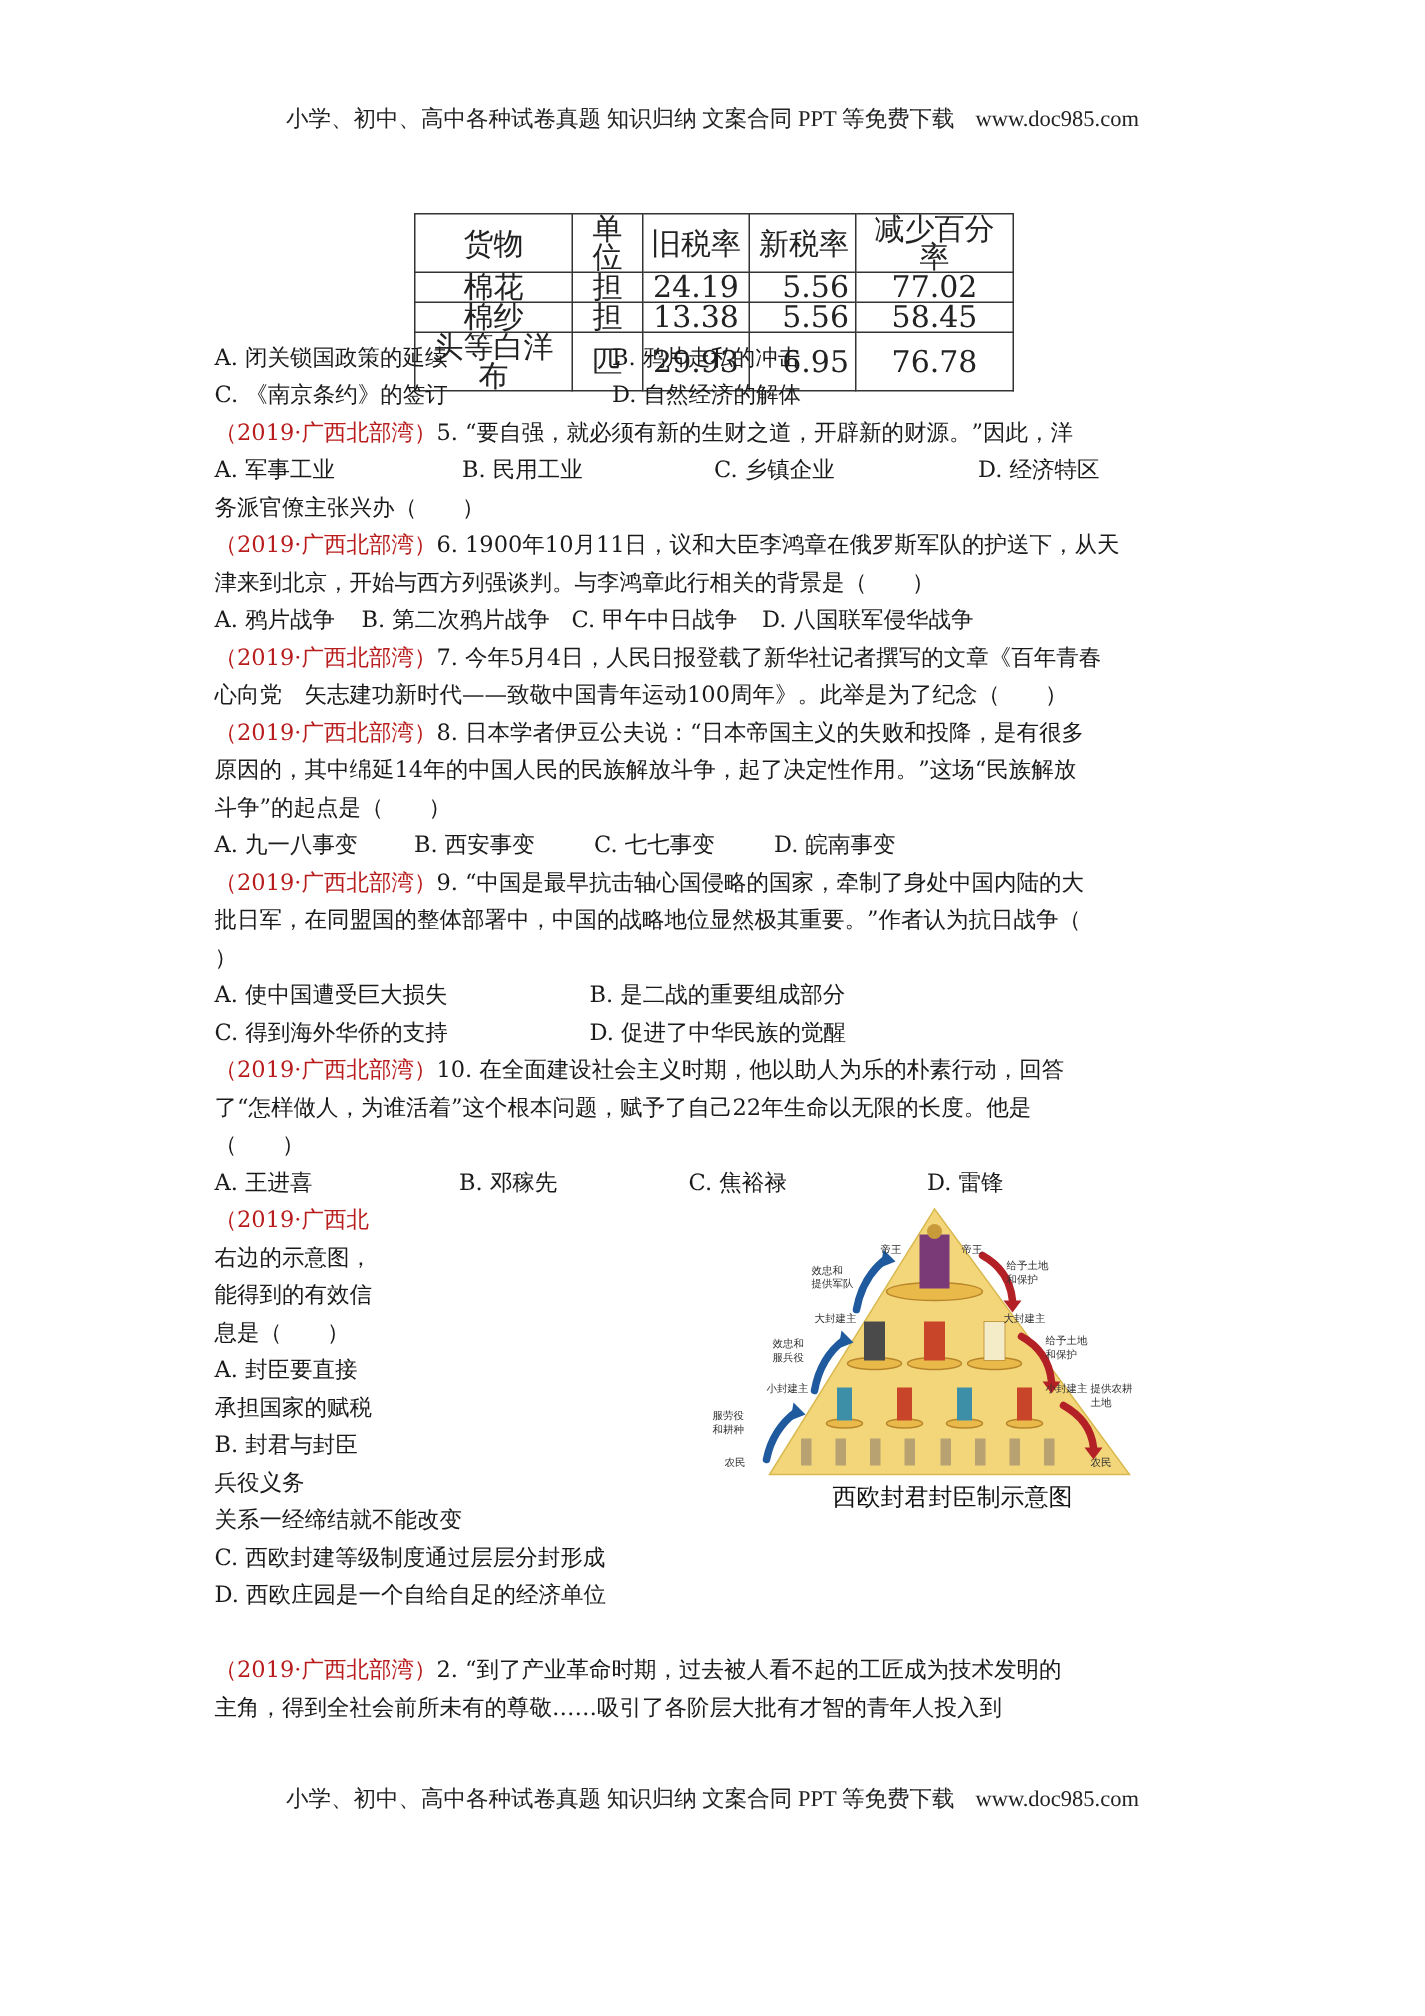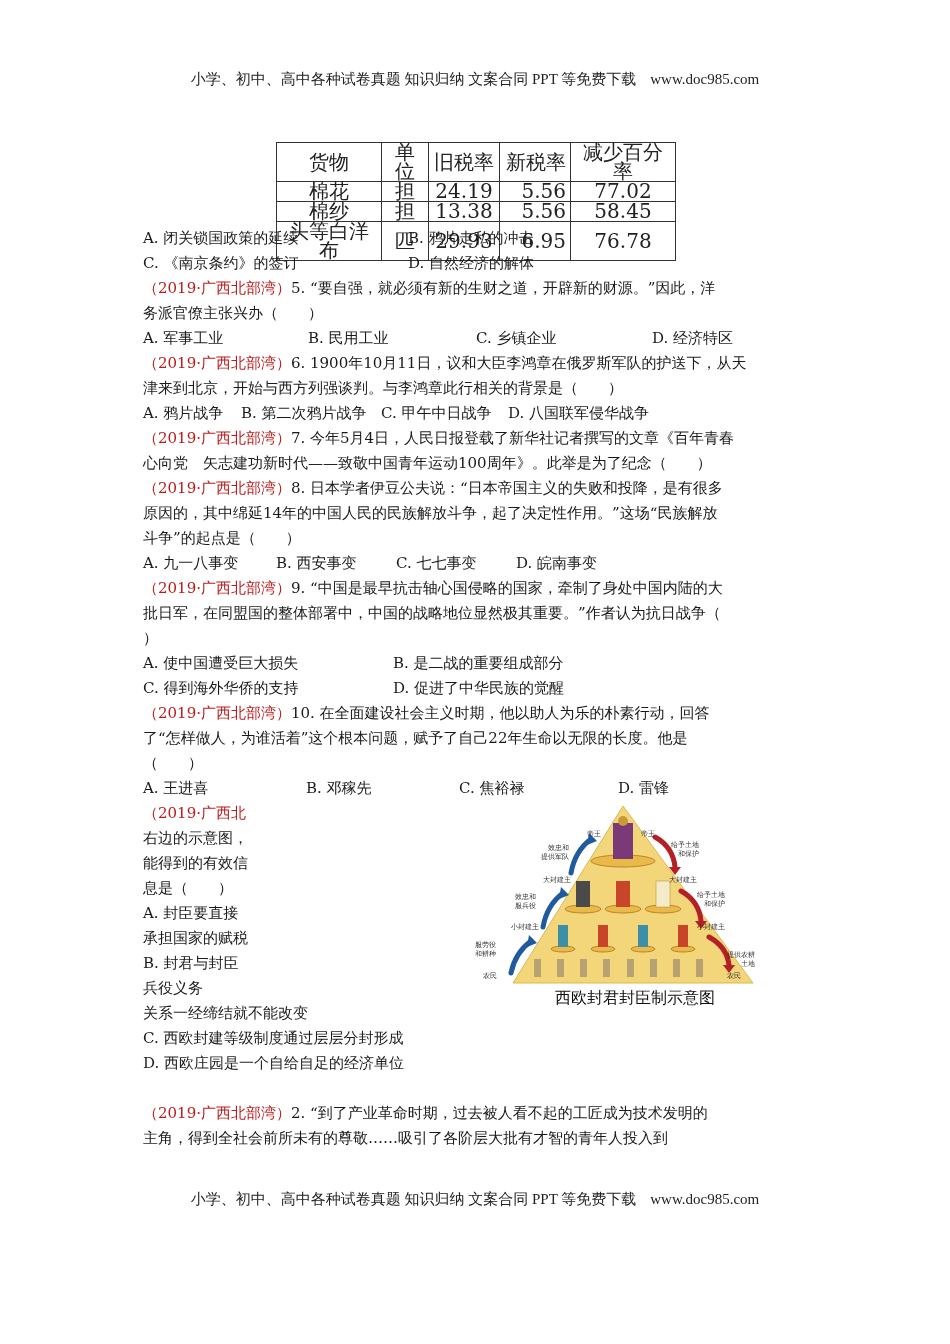--- a/index.html
+++ b/index.html
@@ -44,21 +44,21 @@
     position: absolute; left: 362px; top: 0; width: 260px; height: 215px;
   }
   .figure svg { display: block; }
   .fig-caption {
     position: absolute; left: 0; top: 184px; width: 260px; text-align: center;
     font-family: "DejaVu Sans", "Liberation Sans", sans-serif;
     font-size: 16px; color: #111;
   }
   .fig-label {
     position: absolute; font-family: Liberation Mono, monospace; font-size: 7px;
-    color: #333; line-height: 9px; text-align: right; white-space: nowrap;
+    color: #333; line-height: 9px; text-align: left; white-space: nowrap;
   }
 </style>
 </head>
 <body>
 
 <div class="header">
   <span>小学、初中、高中各种试卷真题 知识归纳 文案合同 PPT 等免费下载</span><span class="url">www.doc985.com</span>
 </div>
 
 <table class="tax">
@@ -99,24 +99,24 @@
   <div class="line">
     <span class="opt" style="width:265px">A. 闭关锁国政策的延续</span><span class="opt">B. 鸦片走私的冲击</span>
   </div>
   <div class="line">
     <span class="opt" style="width:265px">C. 《南京条约》的签订</span><span class="opt">D. 自然经济的解体</span>
   </div>
 
   <div class="line">
     <span class="src">（2019·广西北部湾）</span><span>5. “要自强，就必须有新的生财之道，开辟新的财源。”因此，洋</span>
   </div>
+  <div class="line">
+    <span class="opt" style="width:165px">A. 军事工业</span><span class="opt" style="width:168px">B. 民用工业</span><span class="opt" style="width:176px">C. 乡镇企业</span><span class="opt">D. 经济特区</span>
+  </div>
   <div class="line">务派官僚主张兴办（　　）</div>
-  <div class="line">
-    <span class="opt" style="width:165px">A. 军事工业</span><span class="opt" style="width:168px">B. 民用工业</span><span class="opt" style="width:176px">C. 乡镇企业</span><span class="opt">D. 经济特区</span>
-  </div>
 
   <div class="line">
     <span class="src">（2019·广西北部湾）</span><span>6. 1900年10月11日，议和大臣李鸿章在俄罗斯军队的护送下，从天</span>
   </div>
   <div class="line">津来到北京，开始与西方列强谈判。与李鸿章此行相关的背景是（　　）</div>
   <div class="line">
     <span class="opt" style="width:98px">A. 鸦片战争</span><span class="opt" style="width:140px">B. 第二次鸦片战争</span><span class="opt" style="width:127px">C. 甲午中日战争</span><span class="opt">D. 八国联军侵华战争</span>
   </div>
 
   <div class="line">
@@ -239,21 +239,21 @@
       <div class="fig-label" style="left:38px;top:75px">大封建主</div>
       <div class="fig-label" style="left:164px;top:75px">大封建主</div>
       <div class="fig-label" style="left:10px;top:92px;white-space:pre">效忠和
 服兵役</div>
       <div class="fig-label" style="left:192px;top:90px;white-space:pre">给予土地
 和保护</div>
       <div class="fig-label" style="left:6px;top:122px">小封建主</div>
       <div class="fig-label" style="left:192px;top:122px">小封建主</div>
       <div class="fig-label" style="left:-30px;top:140px;white-space:pre">服劳役
 和耕种</div>
-      <div class="fig-label" style="left:222px;top:150px;white-space:pre">提供农耕
+      <div class="fig-label" style="left:222px;top:122px;white-space:pre">提供农耕
 土地</div>
       <div class="fig-label" style="left:-22px;top:171px">农民</div>
       <div class="fig-label" style="left:222px;top:171px">农民</div>
       <div class="fig-caption">西欧封君封臣制示意图</div>
     </div>
   </div>
 
   <div class="line">
     <span class="src">（2019·广西北部湾）</span><span>2. “到了产业革命时期，过去被人看不起的工匠成为技术发明的</span>
   </div>

